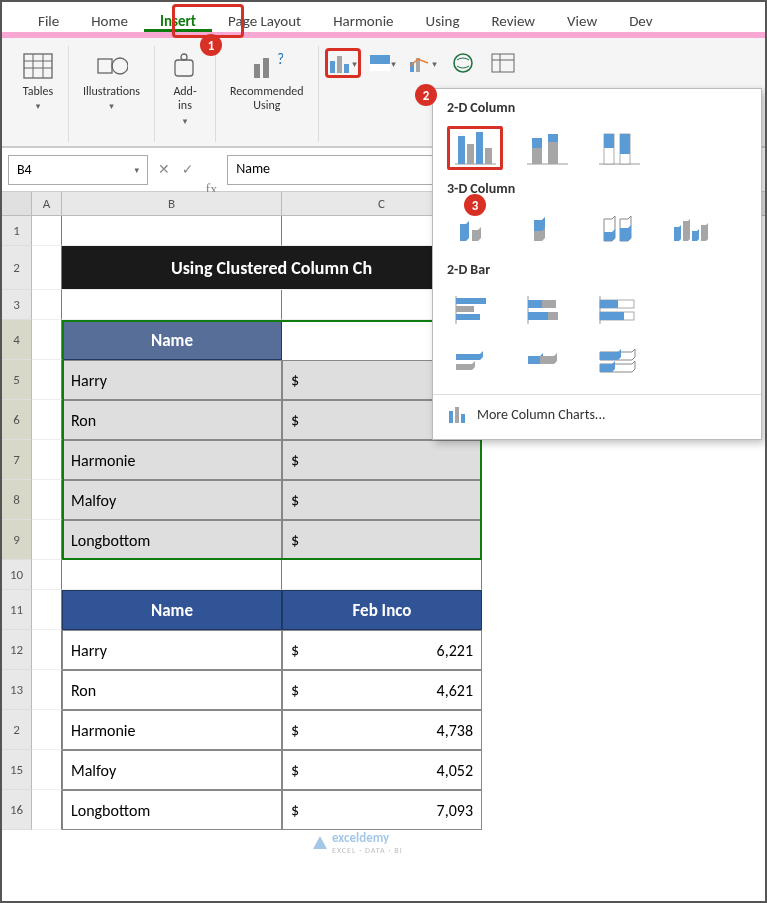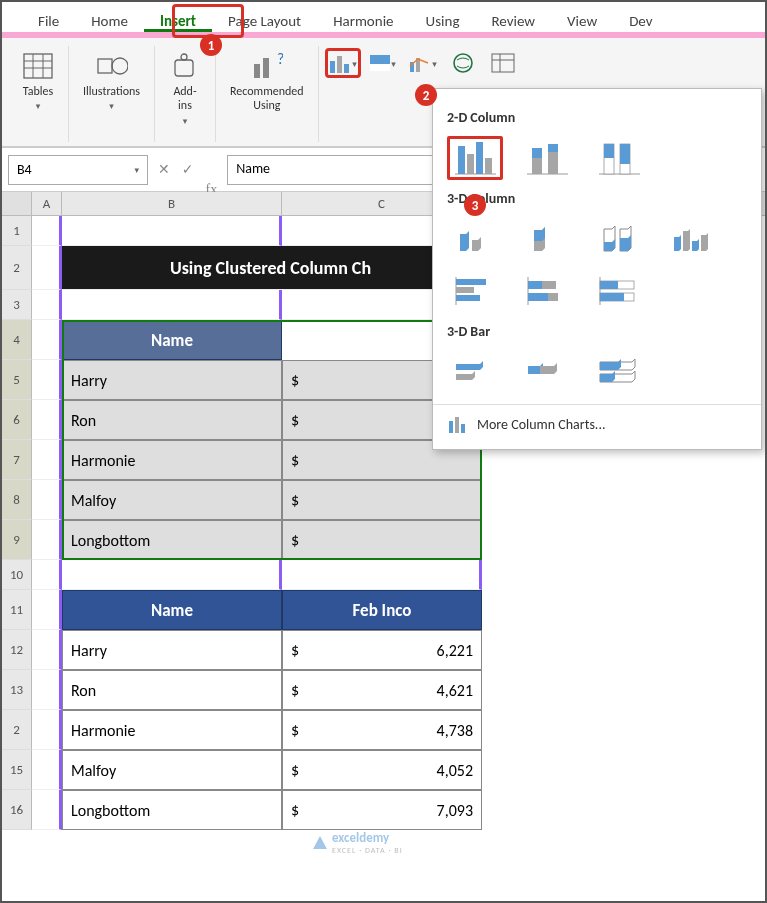--- a/index.html
+++ b/index.html
@@ -36,34 +36,34 @@
 .grid-wrap { position: relative; }
 .col-headers { display: flex; height: 24px; background: #e8e8e8; border-bottom: 1px solid #bbb; }
 .select-all { width: 30px; border-right: 1px solid #bbb; background: #e0e0e0; }
 .col-h { border-right: 1px solid #bbb; display: flex; align-items: center; justify-content: center; font-size: 13px; color: #555; }
 .col-A { width: 30px; }
 .col-B { width: 220px; }
 .col-C { width: 200px; }
 .grid-rows { }
 .grid-row { display: flex; height: 40px; }
 .row-h { width: 30px; border-right: 1px solid #bbb; border-bottom: 1px solid #ddd; display: flex; align-items: center; justify-content: center; font-size: 13px; color: #555; background: #e8e8e8; }
-.cell { border-right: 3px solid #8b5cf6; border-bottom: 1px solid #eee; display: flex; align-items: center; padding: 0 8px; }
+.cell { border-right: 1px solid #8b5cf6; border-bottom: 1px solid #eee; display: flex; align-items: center; padding: 0 8px; }
 
 
 .title-bar { background: #1a1a1a; color: #fff; font-weight: bold; font-size: 18px; justify-content: center; }
 .table-header-blue { background: #305496; color: #fff; font-weight: bold; font-size: 17px; justify-content: center; border: 1px solid #1f3864; }
 .data-cell { border: 1px solid #888; font-size: 16px; background: #fff; }
 .data-cell.currency { justify-content: flex-start; }
 .data-cell .dollar { margin-right: auto; }
 .selected-range .data-cell, .selected-range .table-header-blue { box-shadow: inset 0 0 0 1000px rgba(160,160,160,0.35); }
 .selected-border { position: absolute; border: 2px solid #107c10; pointer-events: none; }
 .row-h.selected { background: #d8d8c8; }
 
 
-.chart-dropdown { position: absolute; top: 86px; left: 430px; width: 330px; background: #fff; border: 1px solid #bbb; box-shadow: 3px 3px 8px rgba(0,0,0,0.25); z-index: 40; padding: 10px 14px 12px; }
+.chart-dropdown { position: absolute; top: 86px; left: 430px; width: 330px; background: #fff; border: 1px solid #bbb; box-shadow: 3px 3px 8px rgba(0,0,0,0.25); z-index: 40; padding: 0 14px 12px; }
 .dd-section-title { font-weight: 600; font-size: 14px; color: #333; margin: 10px 0 10px; }
 .dd-row { display: flex; gap: 16px; margin-bottom: 8px; flex-wrap: wrap; }
 .dd-thumb { width: 56px; height: 44px; display: flex; align-items: center; justify-content: center; cursor: pointer; border: 1px solid transparent; }
 .dd-thumb.highlighted { border: 3px solid #d93025; border-radius: 2px; }
 .dd-divider { border-top: 1px solid #ddd; margin: 10px -14px 4px; padding: 10px 14px 0; display: flex; align-items: center; gap: 10px; font-size: 14px; color: #333; cursor: pointer; }
 .dd-divider span { text-decoration: underline; text-decoration-color: transparent; }
 
 
 .svg-chart rect { fill: #5b9bd5; }
 .svg-chart .g { fill: #a6a6a6; }
@@ -391,20 +391,21 @@
     <div class="dd-thumb">
         <svg width="46" height="36" class="svg-chart">
           <polygon points="6,30 11,30 13,28 13,14 11,16 6,16" fill="#5b9bd5"></polygon>
           <polygon points="15,30 20,30 22,28 22,8 20,10 15,10" fill="#a6a6a6"></polygon>
           <polygon points="24,30 29,30 31,28 31,18 29,20 24,20" fill="#5b9bd5"></polygon>
           <polygon points="33,30 38,30 40,28 40,12 38,14 33,14" fill="#a6a6a6"></polygon>
         </svg>
       </div>
   </div>
 
+  <div class="dd-section-title">2-D Bar</div>
   <div class="dd-row">
     <div class="dd-thumb">
         <svg width="46" height="36" class="svg-chart">
           <line x1="4" y1="4" x2="4" y2="32" stroke="#999"></line>
           <rect x="4" y="6" width="30" height="6"></rect>
           <rect x="4" y="14" width="18" height="6" class="g"></rect>
           <rect x="4" y="22" width="24" height="6"></rect>
         </svg>
       </div>
     <div class="dd-thumb">
@@ -420,21 +421,20 @@
         <svg width="46" height="36" class="svg-chart">
           <line x1="4" y1="4" x2="4" y2="32" stroke="#999"></line>
           <rect x="4" y="8" width="34" height="8" class="w"></rect>
           <rect x="4" y="8" width="18" height="8"></rect>
           <rect x="4" y="20" width="34" height="8" class="w"></rect>
           <rect x="4" y="20" width="24" height="8"></rect>
         </svg>
       </div>
   </div>
 
-  <div class="dd-section-title">3-D Bar</div>
   <div class="dd-row">
     <div class="dd-thumb">
         <svg width="46" height="36" class="svg-chart">
           <polygon points="4,10 28,10 31,7 31,13 28,16 4,16" fill="#5b9bd5"></polygon>
           <polygon points="4,20 20,20 23,17 23,23 20,26 4,26" fill="#a6a6a6"></polygon>
         </svg>
       </div>
     <div class="dd-thumb">
         <svg width="46" height="36" class="svg-chart">
           <polygon points="4,12 16,12 19,9 19,17 16,20 4,20" fill="#5b9bd5"></polygon>

